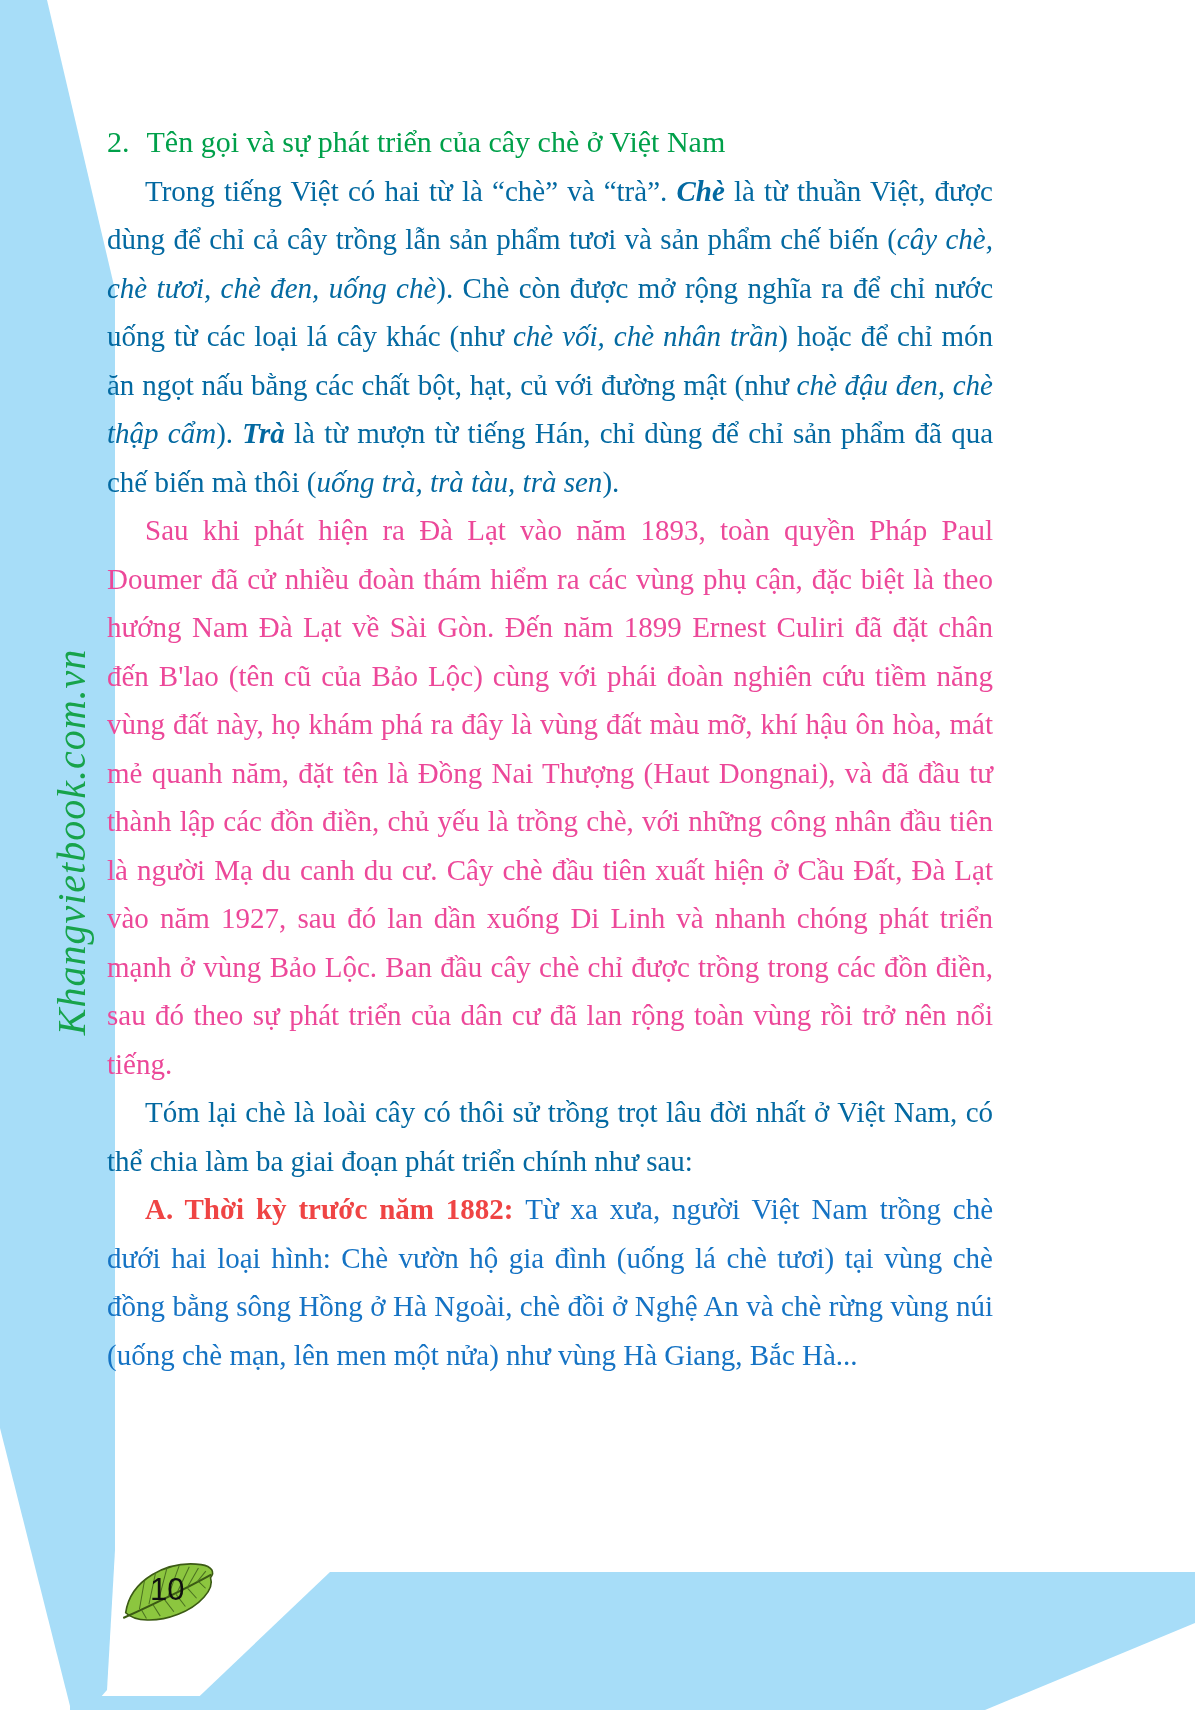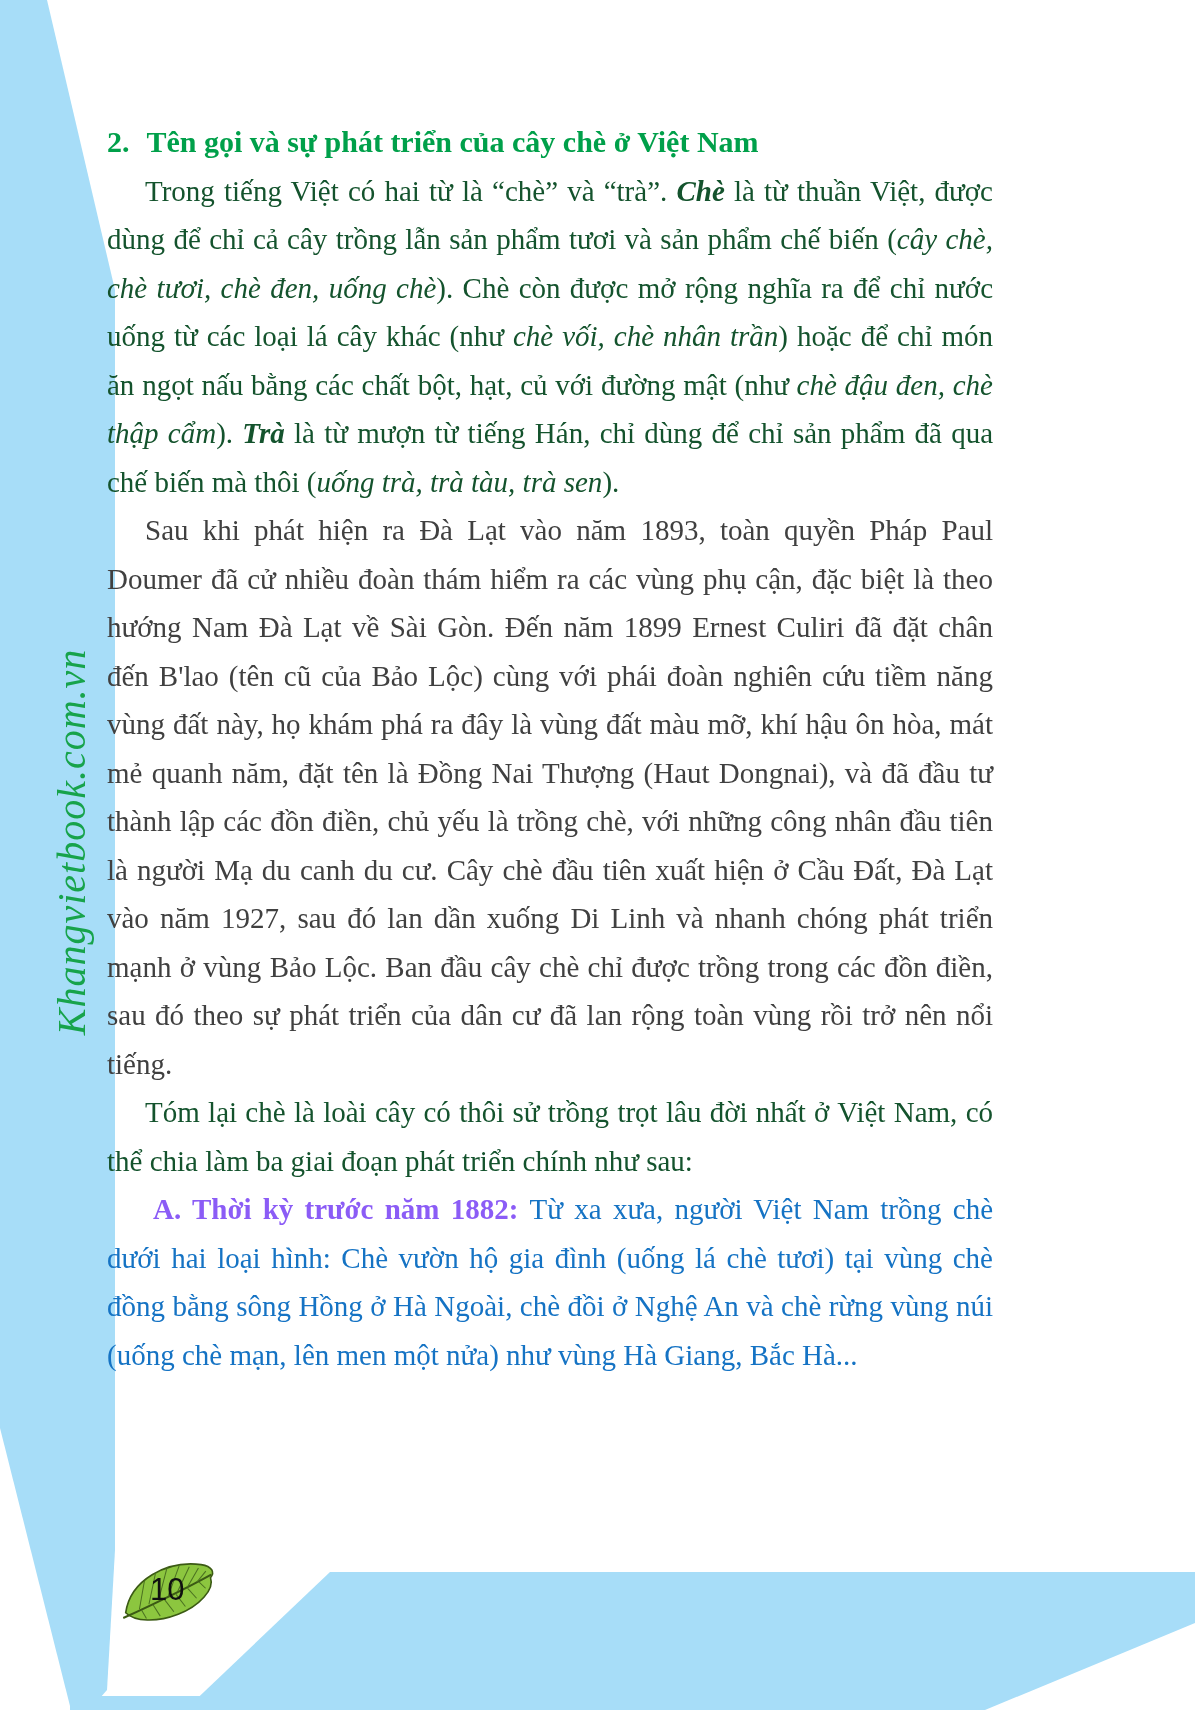--- a/index.html
+++ b/index.html
@@ -18,29 +18,29 @@
   
   .watermark{position:absolute;left:-138px;top:818px;width:420px;height:48px;
     transform:rotate(-90deg);transform-origin:center;
     font-style:italic;font-size:40px;line-height:48px;text-align:center;
     color:#17A34B;letter-spacing:1px;white-space:nowrap;}
 
   
   .content{position:absolute;left:107px;top:118px;width:886px;
     font-size:29px;line-height:48.5px;text-align:justify;
     text-justify:inter-word;}
-  .heading{font-weight:bold;color:#00A04A;font-size:30px;text-align:left;}
+  .heading{font-weight:normal;color:#00A04A;font-size:30px;text-align:left;}
   .heading .htitle{margin-left:17px;}
   .content p{margin:0;text-indent:38px;}
-  .purple{color:#14532d;}
-  .green{color:#404040;}
+  .purple{color:#0369a1;}
+  .green{color:#ec4899;}
   .blue{color:#1573C4;}
   .bi{font-style:italic;font-weight:bold;}
   .it{font-style:italic;}
-  .lead{color:#8b5cf6;font-weight:bold;margin-left:8px;}
+  .lead{color:#ef4444;font-weight:bold;}
 
   
   .pagenum-wrap{position:absolute;left:120px;top:1556px;width:100px;height:76px;}
   .pagenum-wrap svg{position:absolute;left:0;top:0;transform:rotate(-6deg);}
   .pagenum{position:absolute;left:30px;top:16px;
     font-family:"Liberation Sans",sans-serif;font-size:31px;color:#101010;}
 </style>
 </head>
 <body>
 

